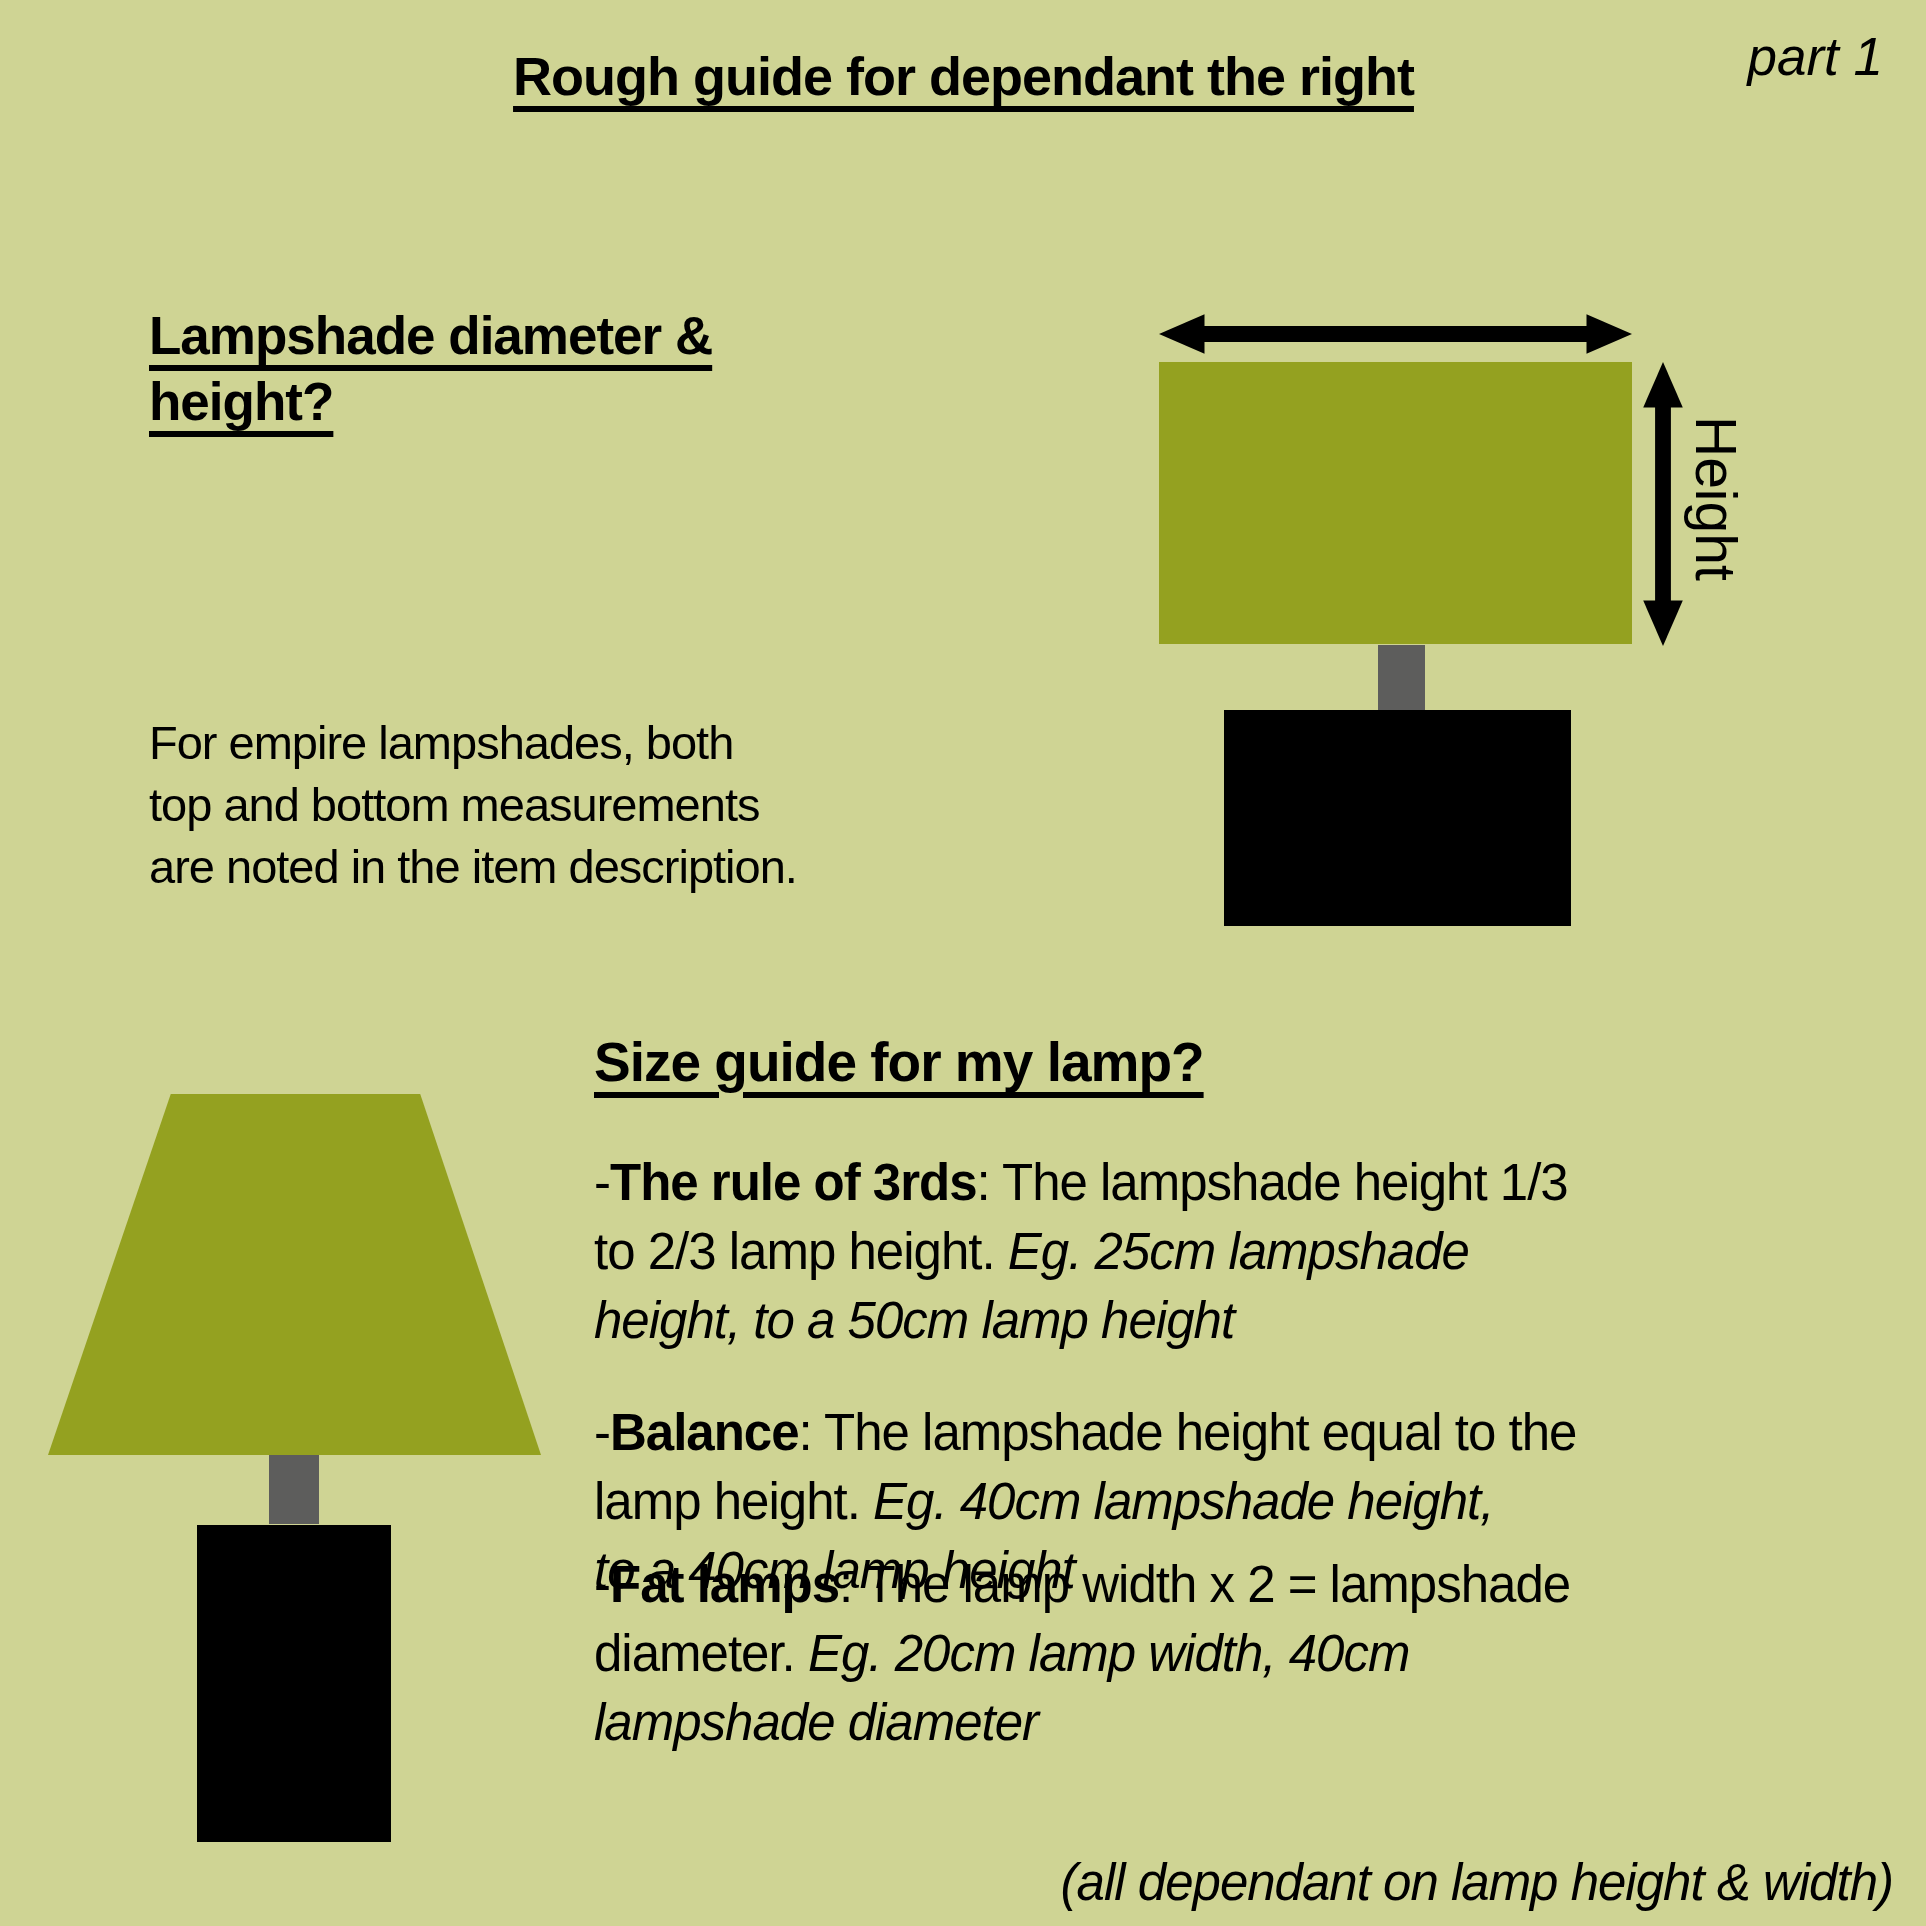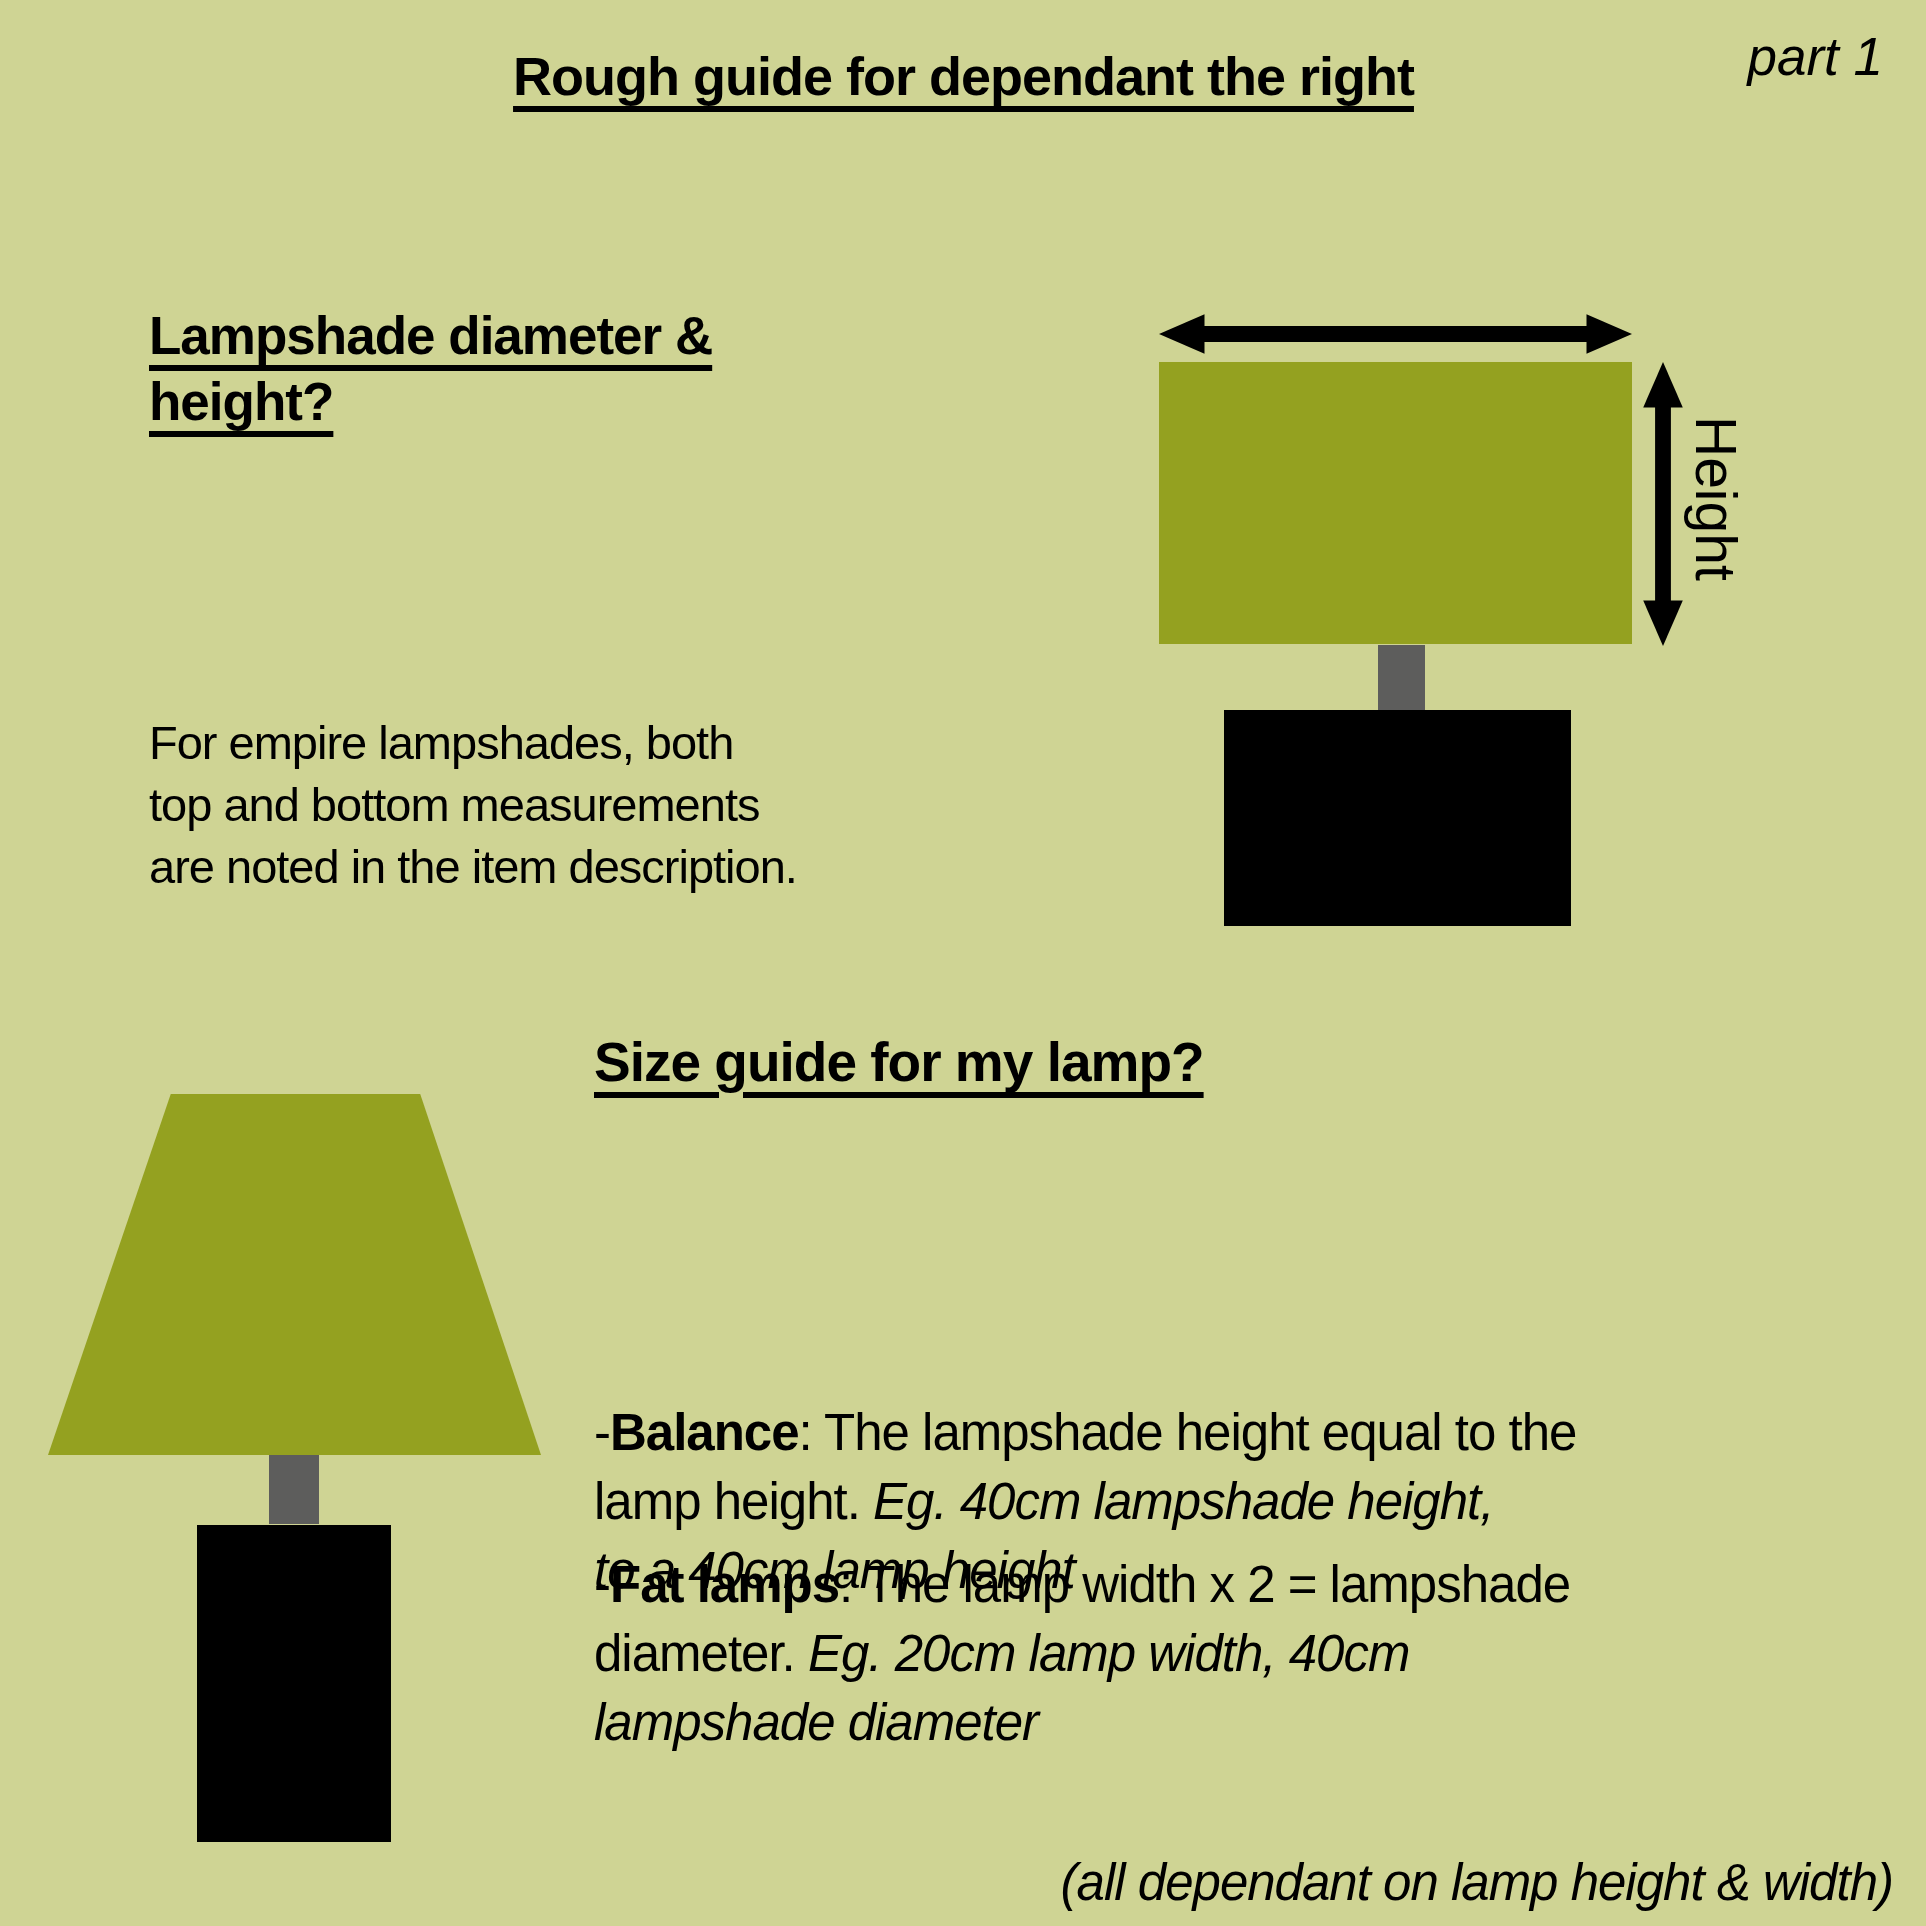--- a/index.html
+++ b/index.html
@@ -189,20 +189,23 @@
   </svg>
 
   <div class="height-label">Height</div>
 
   <div class="size-heading"><span class="u">Size guide for my lamp?</span></div>
 
   <div class="shade-trap"></div>
   <div class="stem stem-bottom"></div>
   <div class="base base-bottom"></div>
 
+  <div class="bullet bullet-1"><span>-</span><span class="bold">The rule of 3rds</span><span>: The lampshade height 1/3
+to 2/3 lamp height. </span><span class="italic">Eg. 25cm lampshade
+height, to a 50cm lamp height</span></div>
 
   <div class="bullet bullet-2"><span>-</span><span class="bold">Balance</span><span>: The lampshade height equal to the
 lamp height. </span><span class="italic">Eg. 40cm lampshade height,
 to a 40cm lamp height</span></div>
 
   <div class="bullet bullet-3"><span>-</span><span class="bold">Fat lamps</span><span>: The lamp width x 2 = lampshade
 diameter. </span><span class="italic">Eg. 20cm lamp width, 40cm
 lampshade diameter</span></div>
 
   <div class="footnote">(all dependant on lamp height &amp; width)</div>

